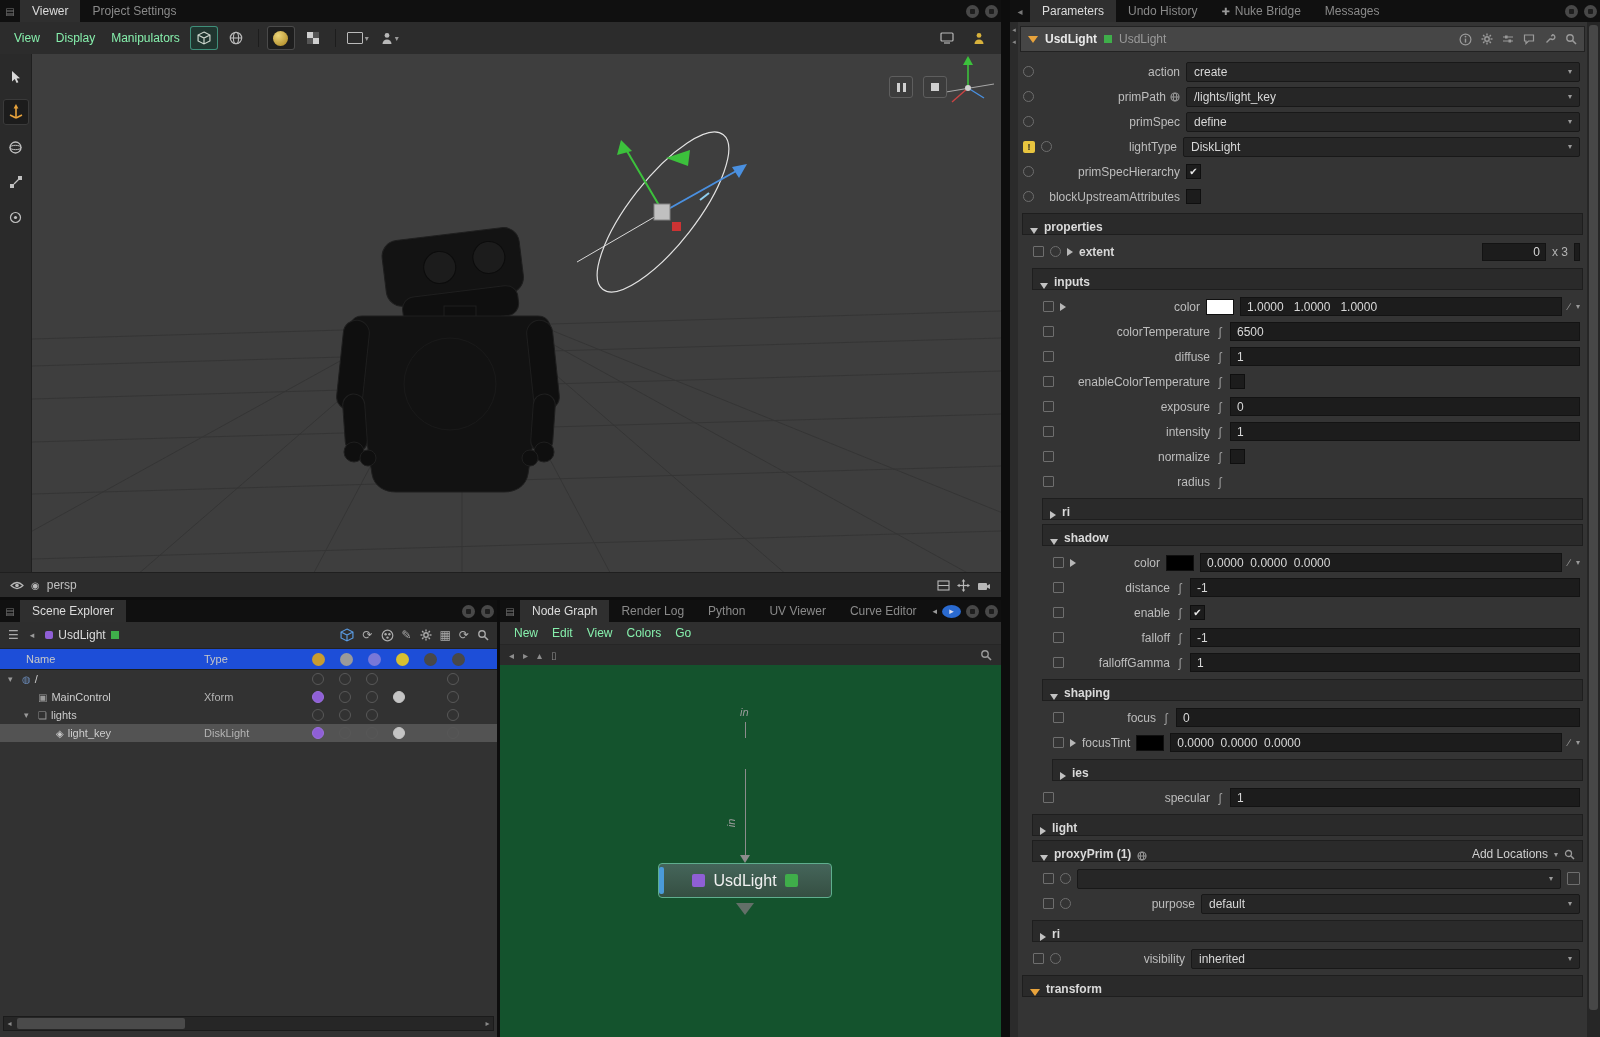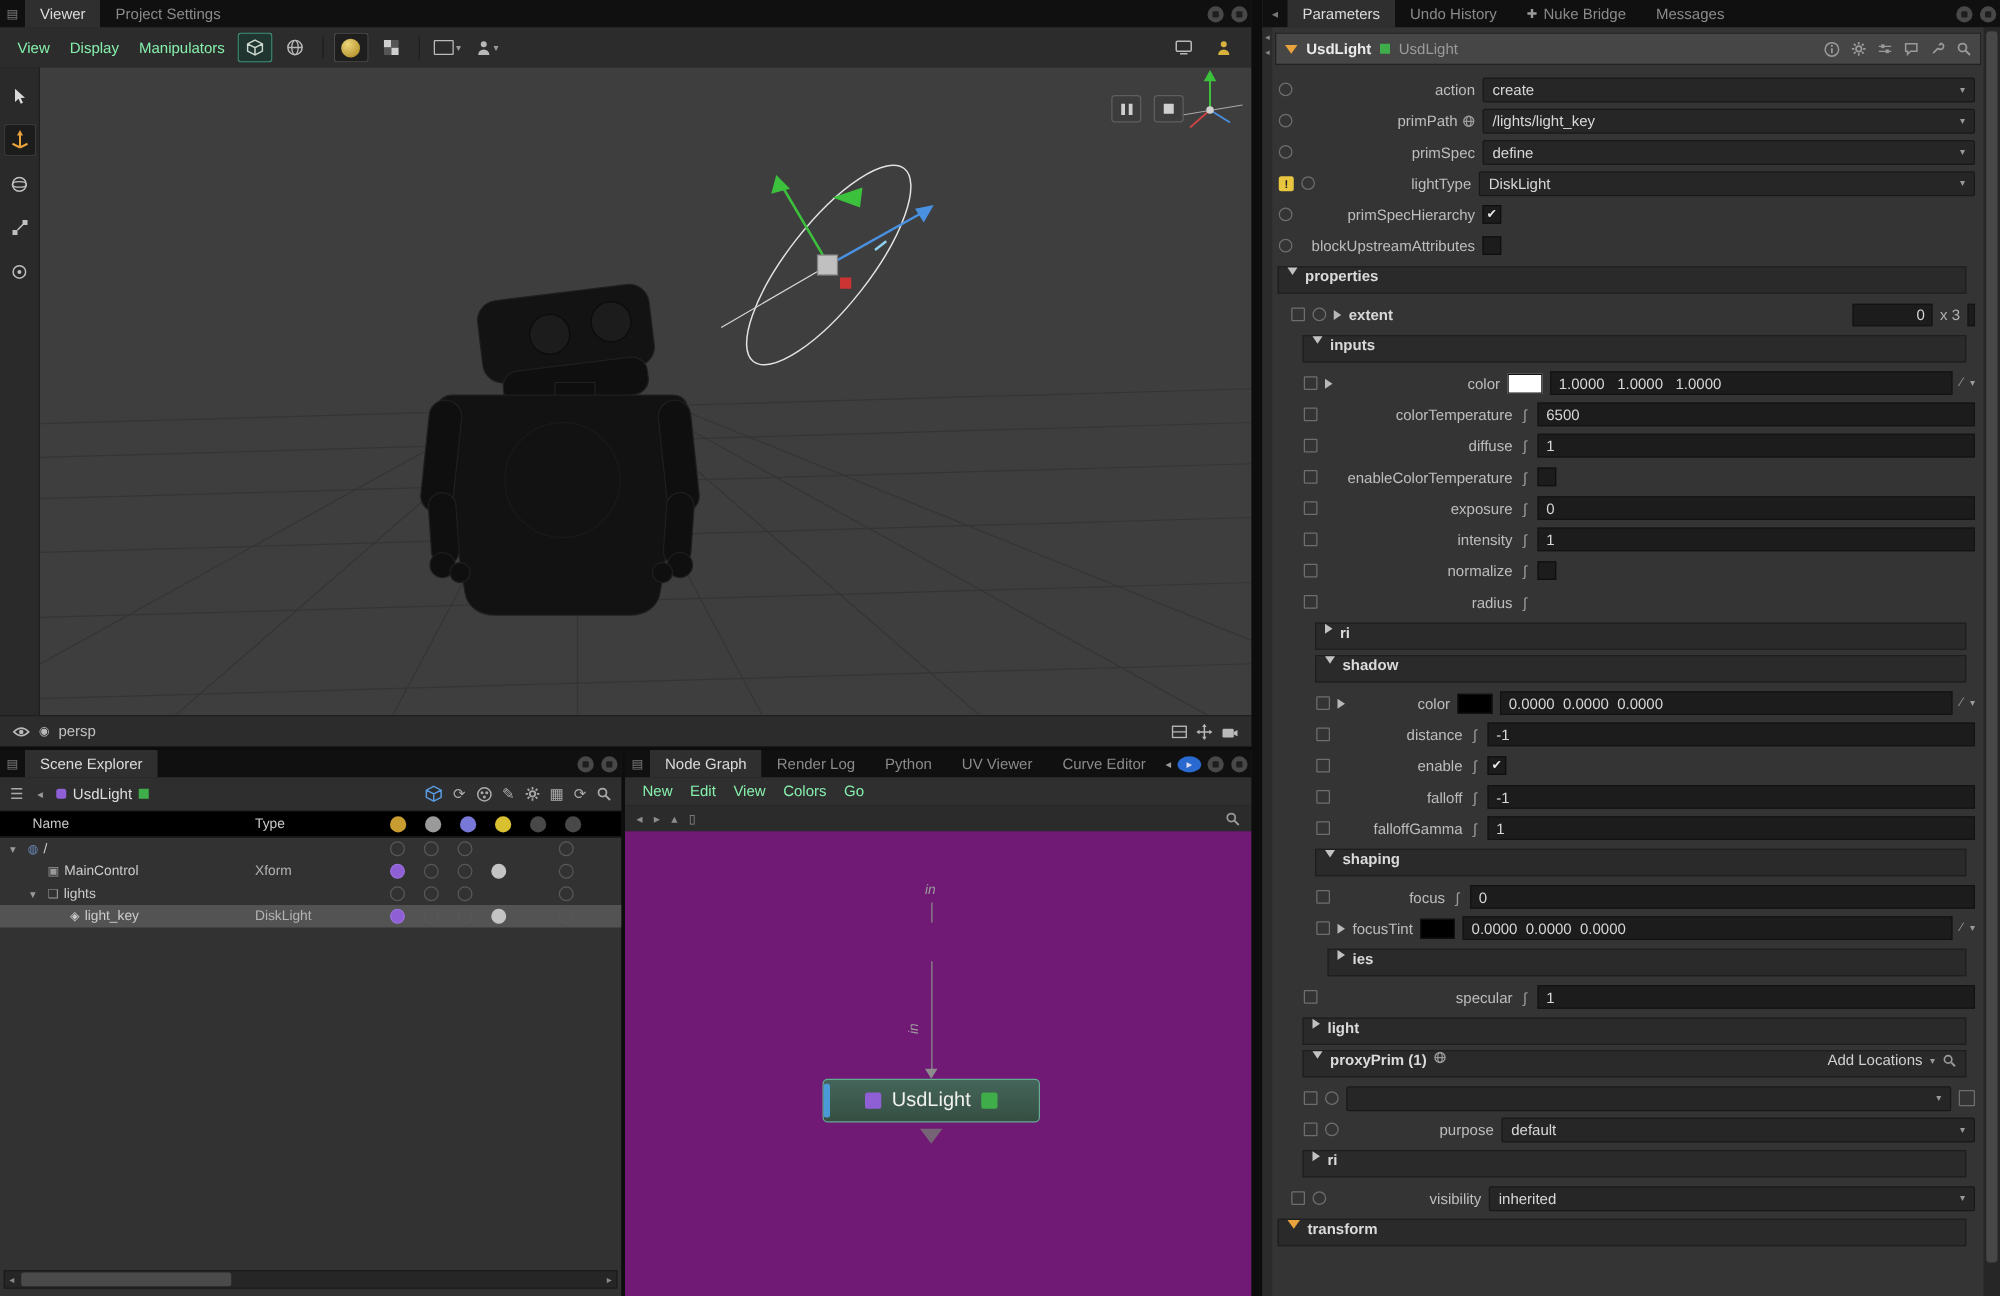--- a/index.html
+++ b/index.html
@@ -45,21 +45,21 @@
   .vp-btn i{display:block;width:3px;height:9px;background:#cfcfcf;margin:0 1.5px;}
   .vp-btn b{display:block;width:8px;height:8px;background:#cfcfcf;}
   .vbottom{position:absolute;left:0;right:0;bottom:0;height:25px;background:#2c2c2c;border-top:1px solid #1f1f1f;
     display:flex;align-items:center;gap:7px;padding:0 10px;box-sizing:border-box;color:#c0c0c0;}
 
   
   .sx-toolbar{height:26px;background:#2e2e2e;border-bottom:1px solid #222;display:flex;align-items:center;gap:8px;padding:0 8px;}
   .sx-bc{display:flex;align-items:center;gap:5px;color:#ddd;}
   .gsq{width:8px;height:8px;display:inline-block;background:#3fae4a;}
   .psq{width:12px;height:12px;display:inline-block;background:#7a62d8;border-radius:2px;}
-  .sx-header{height:20px;background:#000000;border-bottom:1px solid #1e1e1e;display:flex;align-items:center;font-size:11px;color:#c8c8c8;}
+  .sx-header{height:20px;background:#1d4ed8;border-bottom:1px solid #1e1e1e;display:flex;align-items:center;font-size:11px;color:#c8c8c8;}
   .colname{flex:0 0 204px;padding-left:26px;box-sizing:border-box;}
   .coltype{flex:0 0 108px;}
   .hdot{width:13px;height:13px;border-radius:50%;margin-right:15px;flex:none;}
   .sx-row{height:18px;display:flex;align-items:center;font-size:11px;color:#ccc;}
   .sx-row.sel{background:#535353;}
   .sx-name{flex:0 0 204px;display:flex;align-items:center;gap:4px;box-sizing:border-box;}
   .sx-type{flex:0 0 108px;color:#b4b4b4;}
   .ind-a{padding-left:8px;}.ind-b{padding-left:24px;}.ind-c{padding-left:42px;}
   .tw{color:#9a9a9a;font-size:9px;width:10px;flex:none;}
   .ti{font-size:10px;flex:none;}
@@ -68,21 +68,21 @@
   .dotc.light{background:#c4c4c4;border-color:#c4c4c4;}
   .dotc.blank{border-color:transparent;}
   .sx-hscroll{position:absolute;left:3px;right:3px;bottom:6px;height:13px;background:#262626;border:1px solid #1b1b1b;}
   .sx-thumb{position:absolute;left:13px;top:1px;bottom:1px;width:168px;background:#4a4a4a;border-radius:2px;}
   .hs-arrow{position:absolute;top:0;bottom:0;width:11px;display:flex;align-items:center;justify-content:center;color:#8a8a8a;font-size:8px;}
   .hs-arrow.l{left:0;}.hs-arrow.r{right:0;}
 
   
   .ng-menubar{height:22px;background:#2f2f2f;border-bottom:1px solid #262626;display:flex;align-items:center;gap:2px;padding:0 8px;color:#ccc;}
   .ng-subbar{height:20px;background:#2b2b2b;border-bottom:1px solid #222;display:flex;align-items:center;gap:9px;padding:0 9px;color:#8d8d8d;font-size:10px;}
-  .ng-canvas{position:absolute;left:0;top:65px;right:0;bottom:0;background:#701a75;overflow:hidden;}
+  .ng-canvas{position:absolute;left:0;top:65px;right:0;bottom:0;background:#14532d;overflow:hidden;}
   .node{position:absolute;border-radius:4px;display:flex;align-items:center;justify-content:center;gap:8px;color:#f0f0f0;}
   .node .portbar{position:absolute;left:0;top:3px;bottom:3px;width:5px;background:#4a9ad8;border-radius:2px;}
   .node1{left:118px;top:73px;width:256px;height:31px;font-size:16px;
     background:linear-gradient(#68828e,#4d6674);border:1px solid #ccd2c2;}
   .node2{left:158px;top:198px;width:172px;height:33px;font-size:16px;
     background:linear-gradient(#45655a,#354f42);border:1px solid #5fae8e;}
   .nsq{width:13px;height:13px;border-radius:2px;flex:none;}
   .edge-line{position:absolute;left:245px;top:104px;width:1px;height:88px;background:#8c8c8c;}
   .edge-head{position:absolute;left:240px;top:190px;width:0;height:0;border-left:5px solid transparent;border-right:5px solid transparent;border-top:8px solid #8c8c8c;}
   .stub-line{position:absolute;left:245px;top:57px;width:1px;height:16px;background:#8c8c8c;}
@@ -110,21 +110,21 @@
   .g-shaping > .prow .plabel{width:86px;}
   .plabel-left{color:#d8d8d8;font-weight:bold;}
   .dd{flex:1;height:18px;background:#262626;border:1px solid #181818;border-radius:2px;display:flex;align-items:center;padding:0 7px;color:#d8d8d8;}
   .dd .caret{margin-left:auto;}
   .nfield{flex:1;height:17px;background:#1c1c1c;border:1px solid #131313;display:flex;align-items:center;padding:0 6px;color:#d8d8d8;white-space:pre;}
   .fx{color:#9a9a9a;width:8px;flex:none;text-align:center;}
   .cb{width:13px;height:13px;background:#1c1c1c;border:1px solid #0f0f0f;display:flex;align-items:center;justify-content:center;color:#e8e8e8;font-size:10px;flex:none;}
   .warn{width:12px;height:12px;background:#e8c53f;color:#222;font-weight:bold;font-size:9px;display:flex;align-items:center;justify-content:center;border-radius:2px;flex:none;}
   .swatch{width:26px;height:14px;border:1px solid #101010;flex:none;}
   .exp{width:0;height:0;border-top:4px solid transparent;border-bottom:4px solid transparent;border-left:6px solid #b8b8b8;flex:none;}
-  .sec{height:20px;background:#2a2a2a;border:1px solid #1e1e1e;display:flex;align-items:flex-start;gap:6px;padding:0 7px;margin:4px 14px;color:#dadada;font-weight:bold;}
+  .sec{height:20px;background:#2a2a2a;border:1px solid #1e1e1e;display:flex;align-items:flex-end;gap:6px;padding:0 7px;margin:4px 4px;color:#dadada;font-weight:bold;}
   .tri-d{width:0;height:0;border-left:4px solid transparent;border-right:4px solid transparent;border-top:6px solid #c2c2c2;flex:none;}
   .tri-r{width:0;height:0;border-top:4px solid transparent;border-bottom:4px solid transparent;border-left:6px solid #c2c2c2;flex:none;}
   .grp{margin-left:10px;}
   .exfield{width:52px;height:16px;background:#1c1c1c;border:1px solid #131313;display:flex;align-items:center;justify-content:flex-end;padding:0 5px;color:#d8d8d8;flex:none;}
   .exsuffix{color:#b4b4b4;flex:none;}
   .endtick{width:4px;height:16px;background:#1c1c1c;border:1px solid #131313;flex:none;}
   .mini{color:#9a9a9a;font-size:10px;}
   .sec-right{margin-left:auto;display:flex;align-items:center;gap:6px;font-weight:normal;color:#cfcfcf;}
   svg{display:block;}
 </style>

